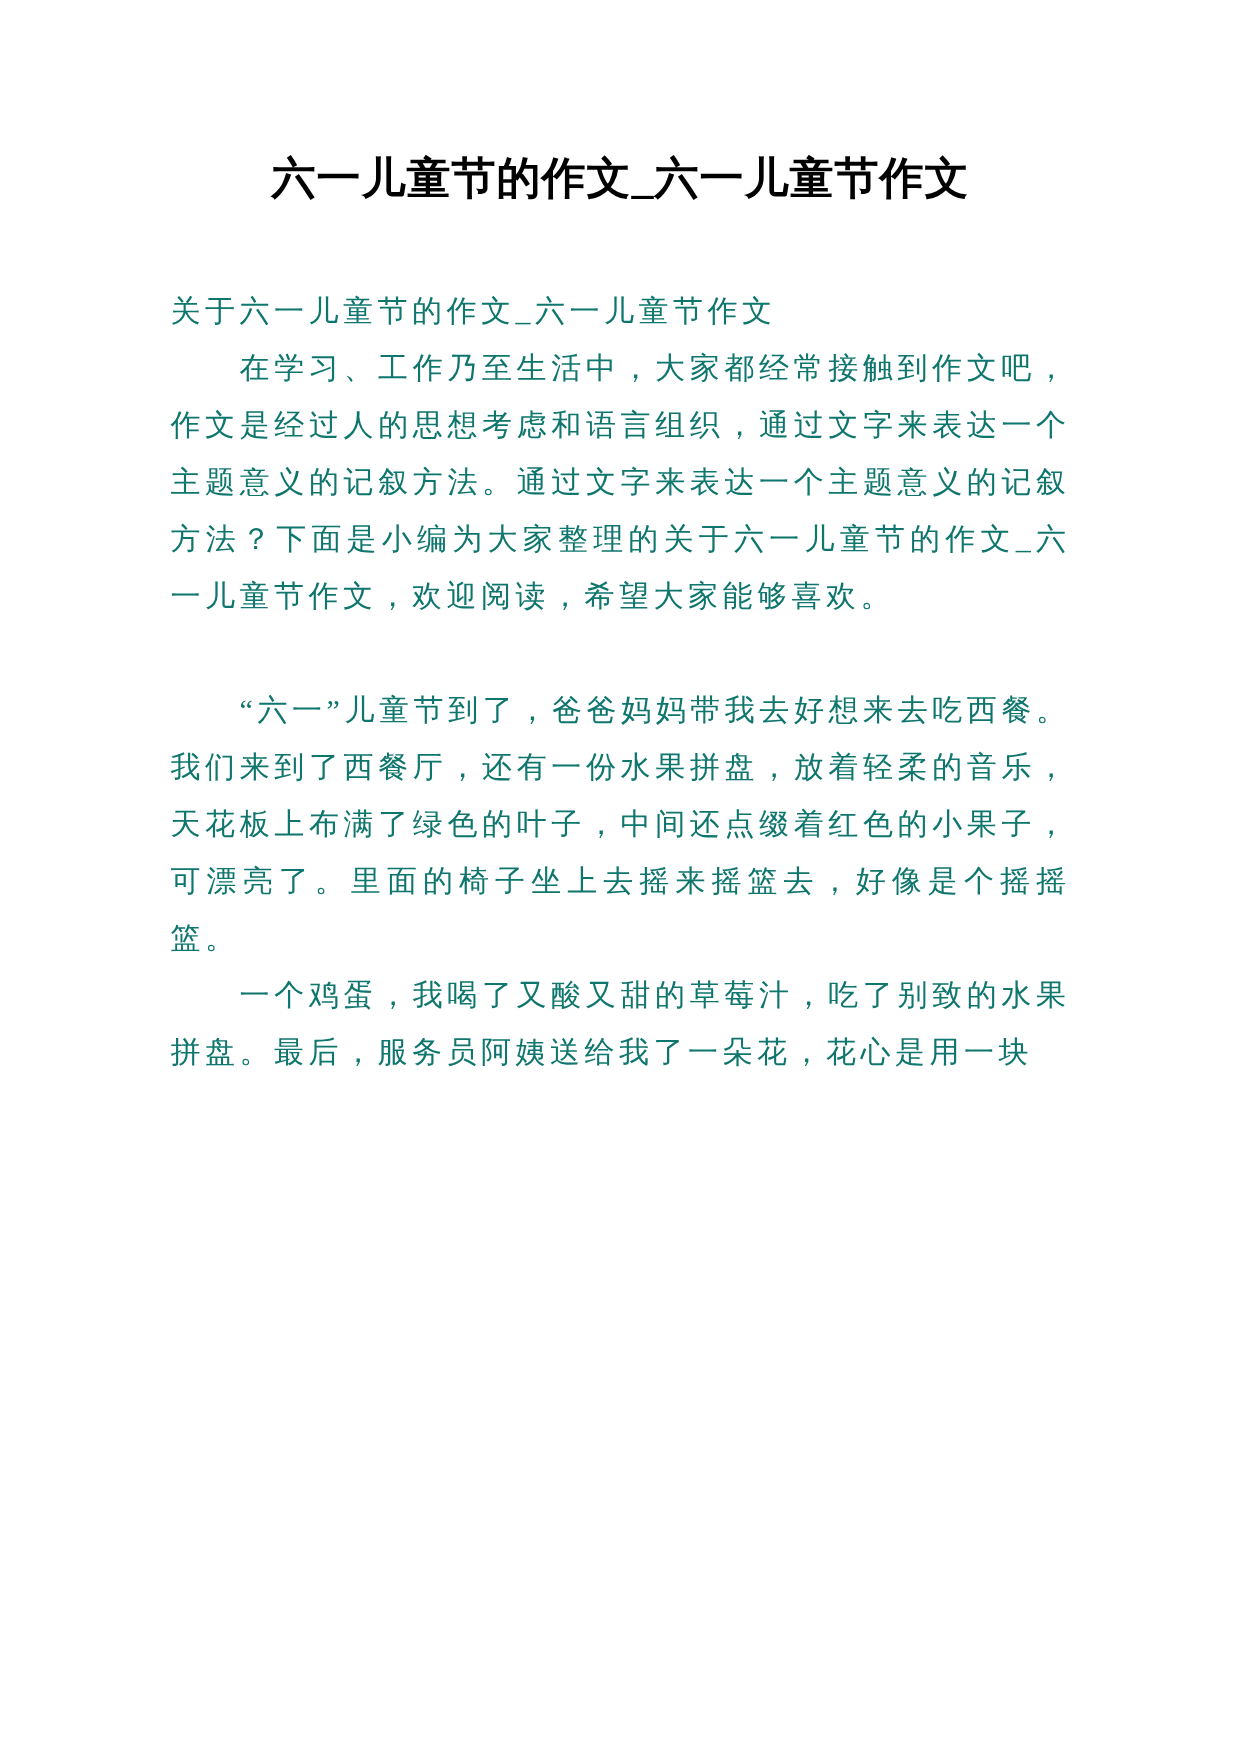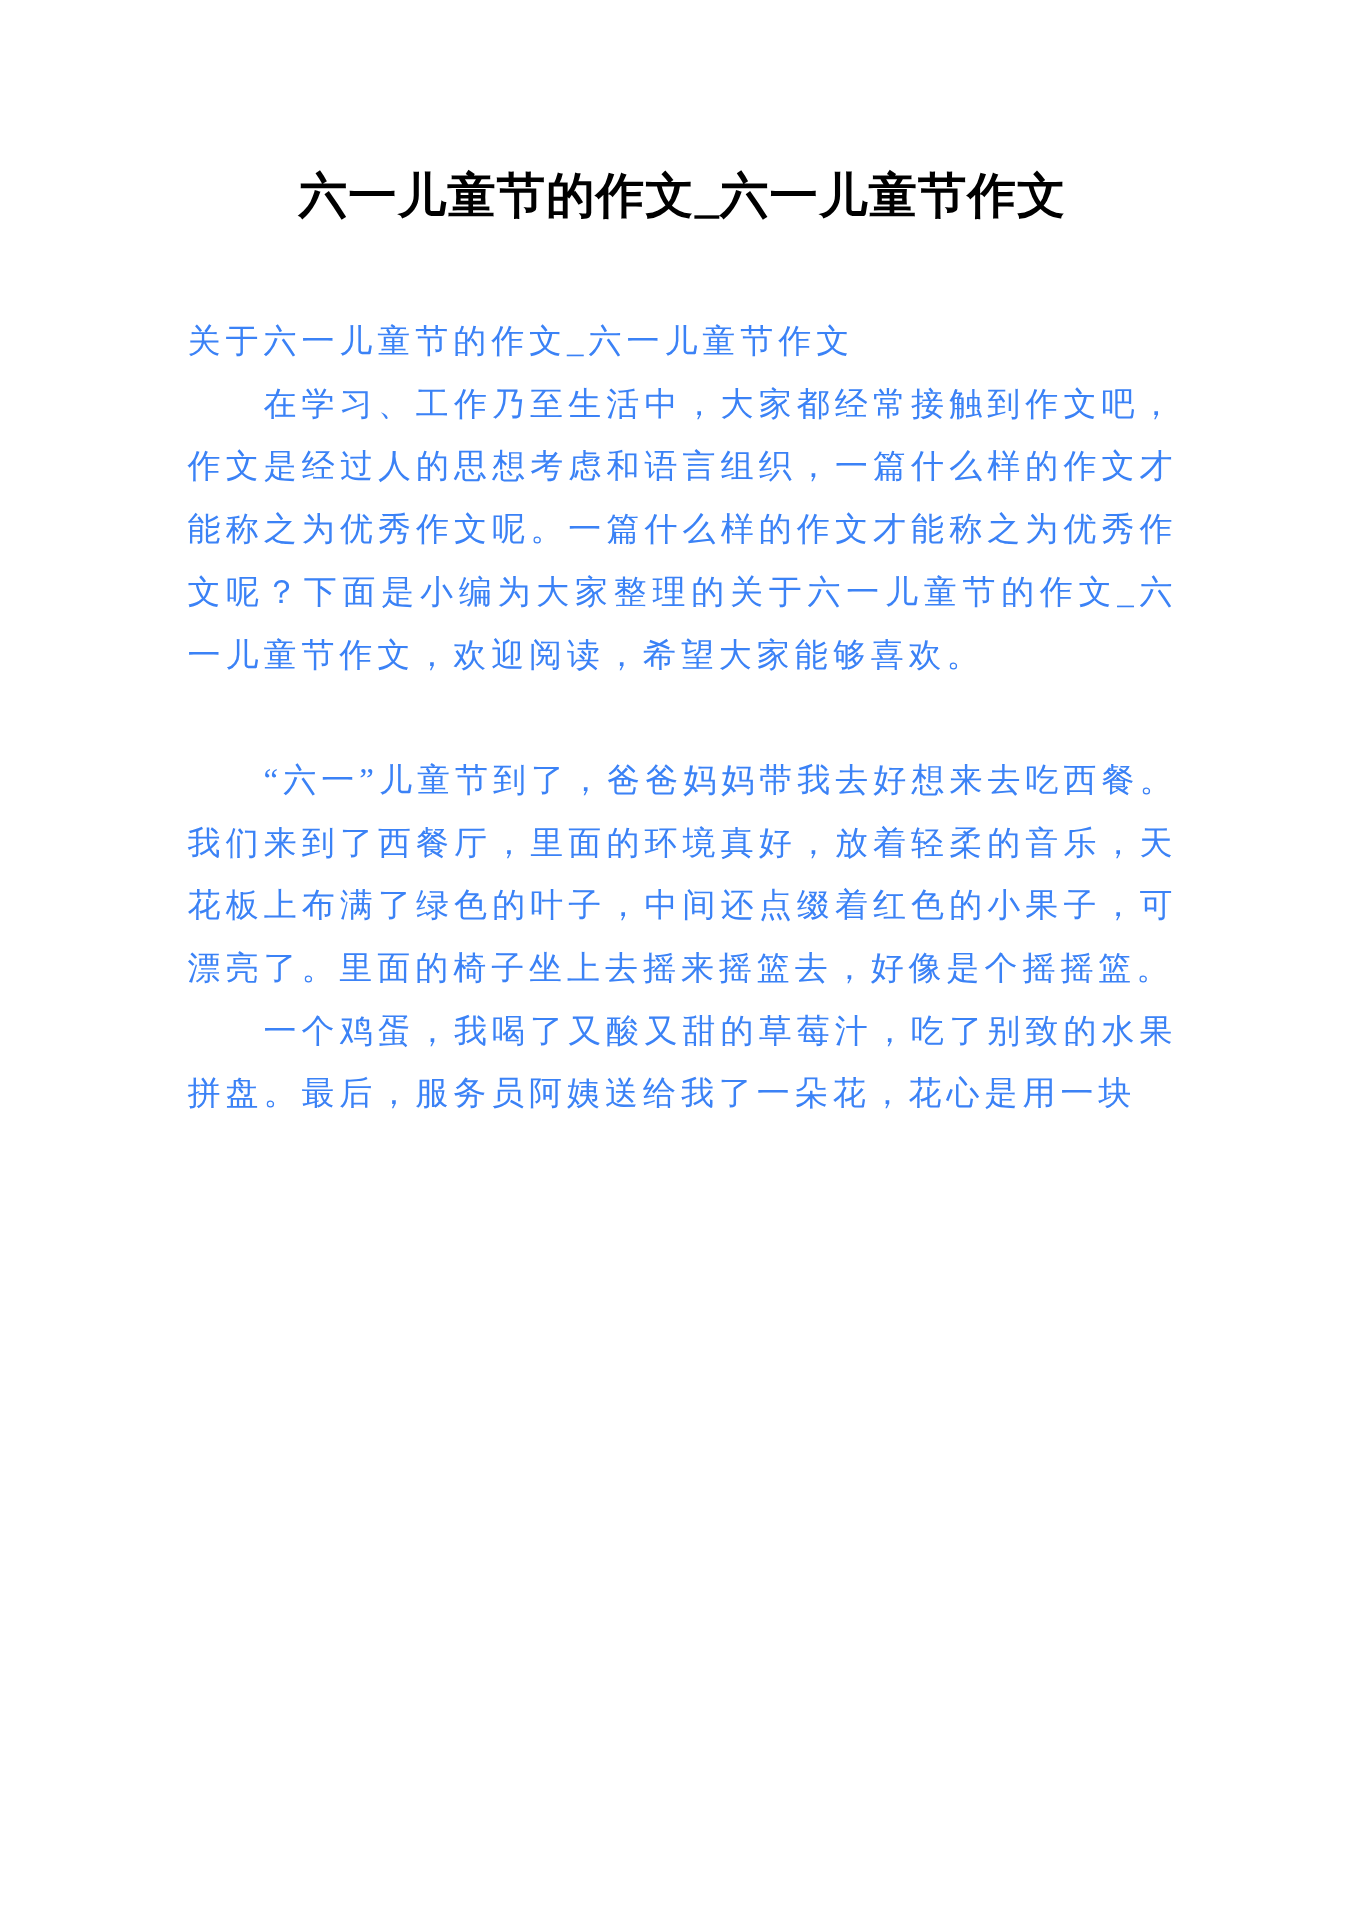--- a/index.html
+++ b/index.html
@@ -25,21 +25,21 @@
     line-height: 62px;
     color: #000000;
     letter-spacing: 1px;
   }
   .doc-body {
     width: 900px;
     margin: 72px auto 0 auto;
     font-family: "Liberation Serif", "DejaVu Serif", serif;
     font-size: 30px;
     line-height: 57px;
-    color: #3b82f6;
+    color: #0f766e;
     text-align: justify;
     text-justify: inter-character;
     letter-spacing: 4.5px;
   }
   .doc-body p {
     margin: 0;
     padding: 0;
   }
   .doc-body p.indent {
     text-indent: 2.3em;
@@ -48,18 +48,18 @@
     height: 57px;
   }
 </style>
 </head>
 <body>
 
 <div class="page">
   <h1 class="doc-title">六一儿童节的作文_六一儿童节作文</h1>
   <div class="doc-body">
       <p>关于六一儿童节的作文_六一儿童节作文</p>
-      <p class="indent">在学习、工作乃至生活中，大家都经常接触到作文吧，作文是经过人的思想考虑和语言组织，一篇什么样的作文才能称之为优秀作文呢。一篇什么样的作文才能称之为优秀作文呢？下面是小编为大家整理的关于六一儿童节的作文_六一儿童节作文，欢迎阅读，希望大家能够喜欢。</p>
+      <p class="indent">在学习、工作乃至生活中，大家都经常接触到作文吧，作文是经过人的思想考虑和语言组织，通过文字来表达一个主题意义的记叙方法。通过文字来表达一个主题意义的记叙方法？下面是小编为大家整理的关于六一儿童节的作文_六一儿童节作文，欢迎阅读，希望大家能够喜欢。</p>
       <p class="blank"></p>
-      <p class="indent">“六一”儿童节到了，爸爸妈妈带我去好想来去吃西餐。我们来到了西餐厅，里面的环境真好，放着轻柔的音乐，天花板上布满了绿色的叶子，中间还点缀着红色的小果子，可漂亮了。里面的椅子坐上去摇来摇篮去，好像是个摇摇篮。</p>
+      <p class="indent">“六一”儿童节到了，爸爸妈妈带我去好想来去吃西餐。我们来到了西餐厅，还有一份水果拼盘，放着轻柔的音乐，天花板上布满了绿色的叶子，中间还点缀着红色的小果子，可漂亮了。里面的椅子坐上去摇来摇篮去，好像是个摇摇篮。</p>
       <p class="indent">一个鸡蛋，我喝了又酸又甜的草莓汁，吃了别致的水果拼盘。最后，服务员阿姨送给我了一朵花，花心是用一块</p>
     </div>
 </div>
 
 </body></html>

